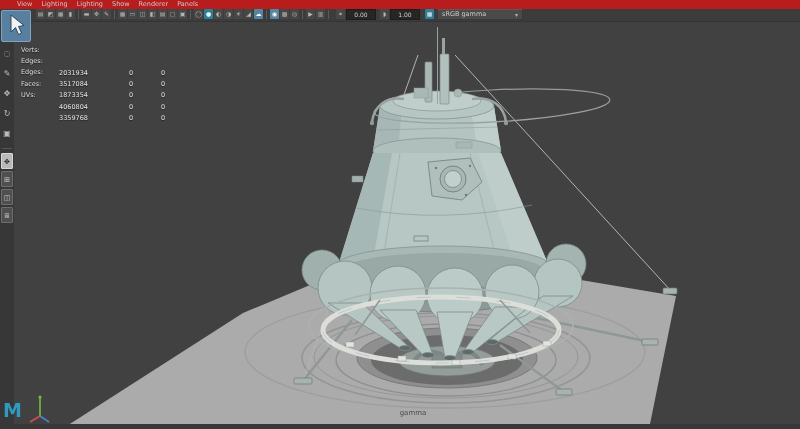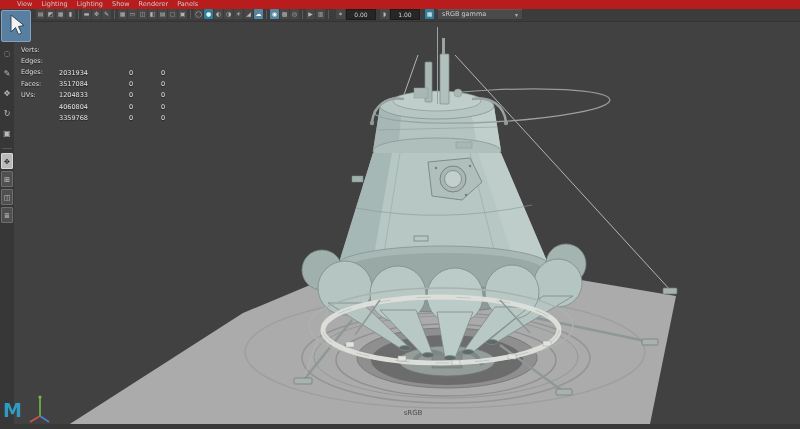--- a/index.html
+++ b/index.html
@@ -283,39 +283,39 @@
           <span class="hud-cell num">0</span>
         </div>
         <div class="hud-row">
           <span class="hud-cell label">Edges:</span>
           <span class="hud-cell num">3517084</span>
           <span class="hud-cell num">0</span>
           <span class="hud-cell num">0</span>
         </div>
         <div class="hud-row">
           <span class="hud-cell label">Edges:</span>
-          <span class="hud-cell num">1204833</span>
+          <span class="hud-cell num">1873354</span>
           <span class="hud-cell num">0</span>
           <span class="hud-cell num">0</span>
         </div>
         <div class="hud-row">
           <span class="hud-cell label">Faces:</span>
           <span class="hud-cell num">4060804</span>
           <span class="hud-cell num">0</span>
           <span class="hud-cell num">0</span>
         </div>
         <div class="hud-row">
           <span class="hud-cell label">UVs:</span>
           <span class="hud-cell num">3359768</span>
           <span class="hud-cell num">0</span>
           <span class="hud-cell num">0</span>
         </div>
       </div>
 
-    <div id="persp-label">sRGB</div>
+    <div id="persp-label">gamma</div>
   </div>
 
   <div id="maya-logo">M</div>
   <svg id="axis-gizmo" width="28" height="34" viewBox="0 0 28 34">
     <line x1="14" y1="25" x2="14" y2="7" stroke="#6fbf3f" stroke-width="1.6"></line>
     <circle cx="14" cy="6" r="1.6" fill="#6fbf3f"></circle>
     <line x1="14" y1="25" x2="4" y2="31" stroke="#d05050" stroke-width="1.6"></line>
     <line x1="14" y1="25" x2="23" y2="31" stroke="#4f7fd0" stroke-width="1.6"></line>
   </svg>
 

